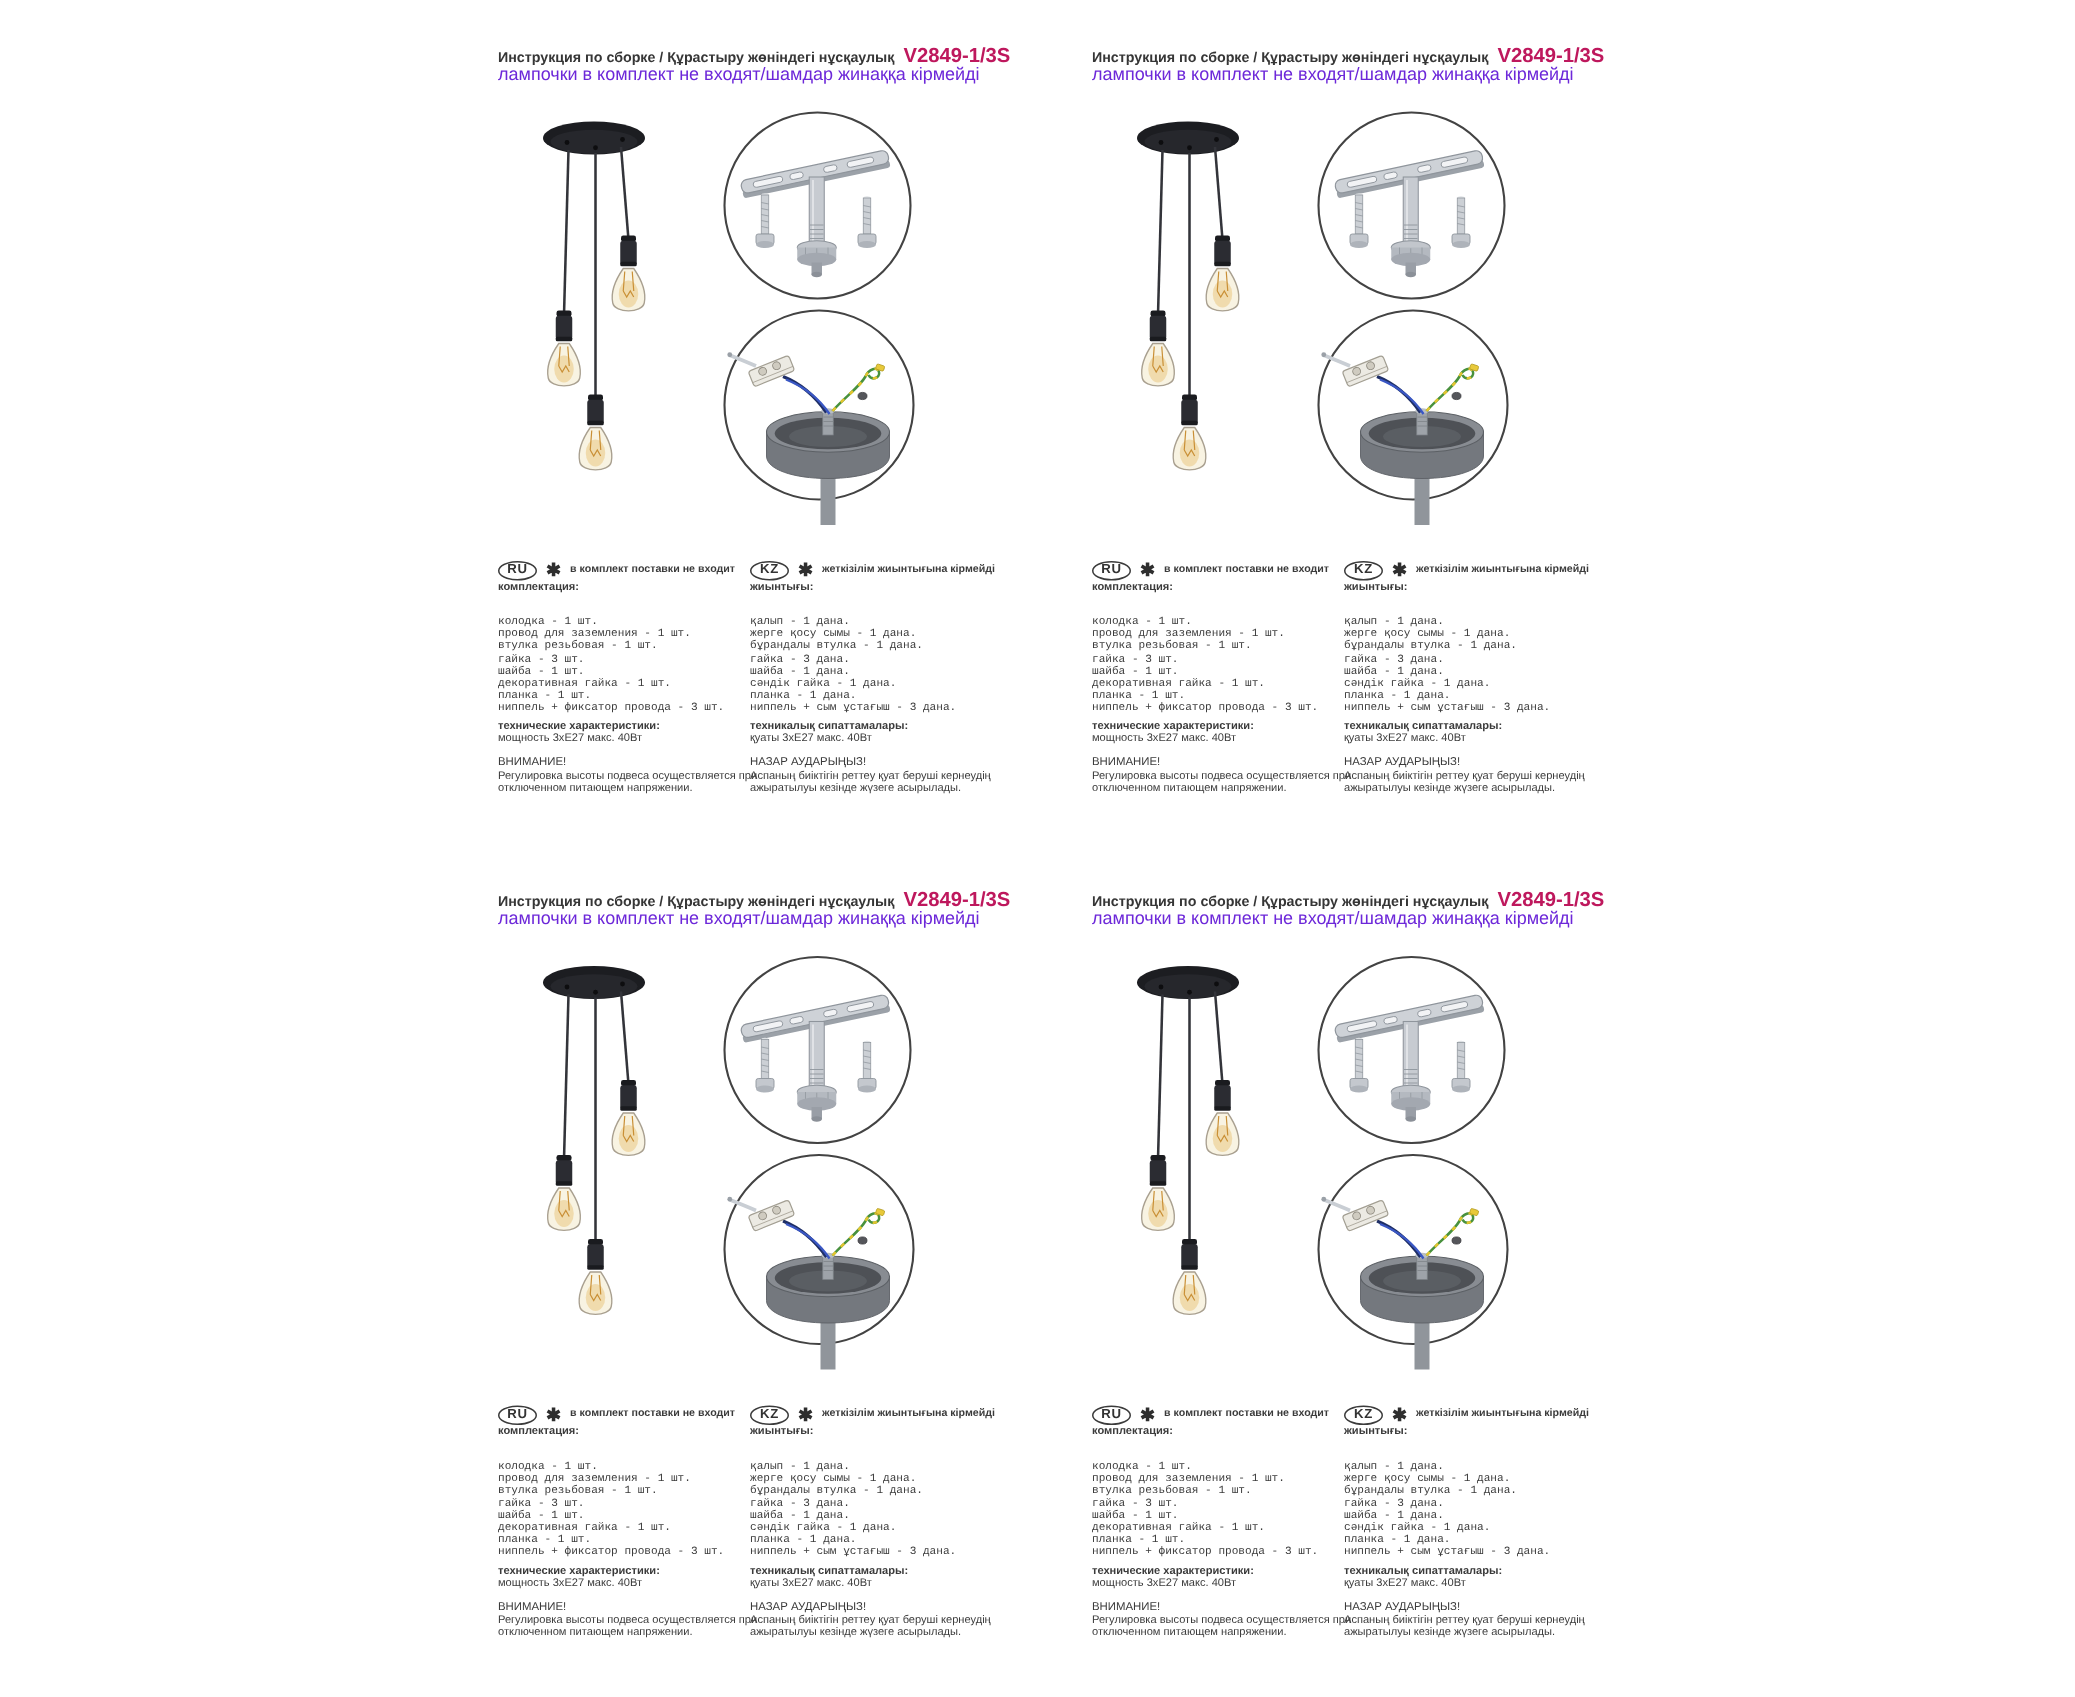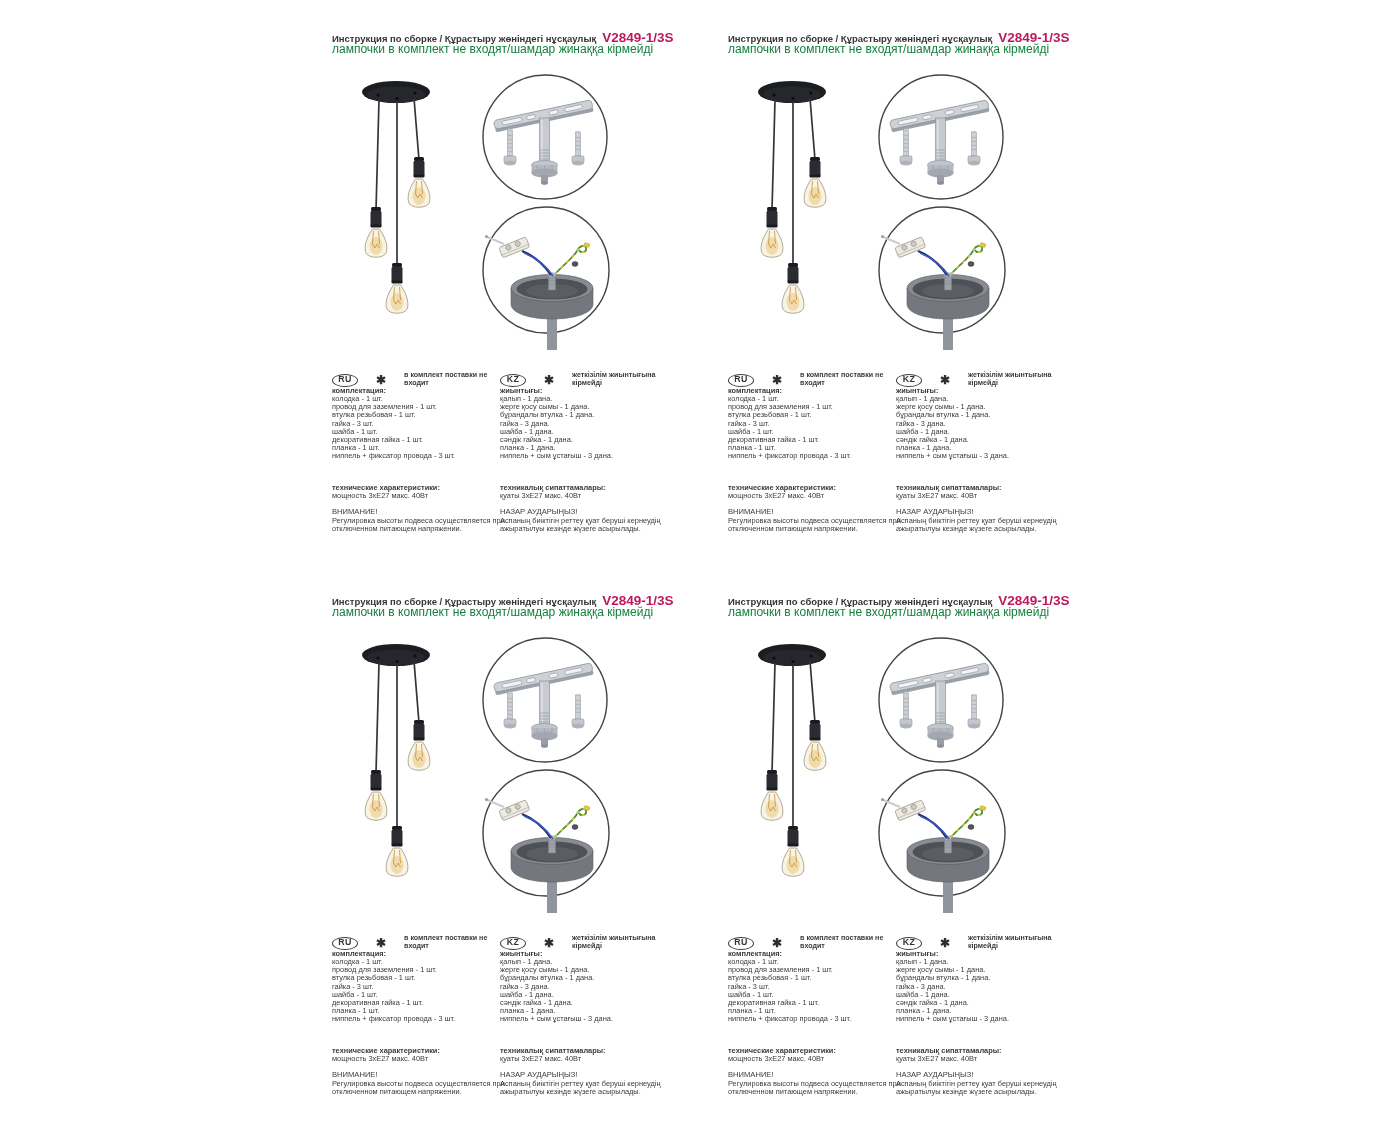--- a/index.html
+++ b/index.html
@@ -6,39 +6,39 @@
   body{
     width:1383px;height:1131px;background:#ffffff;position:relative;
     font-family:"Liberation Sans", sans-serif;color:#3b3b3b;
     -webkit-font-smoothing:antialiased;
   }
   .sheet{position:absolute;inset:0;}
   .quad{position:absolute;width:400px;height:563px;}
   .title-row{position:absolute;left:2px;top:0;white-space:nowrap;}
   .title-prefix{font-weight:bold;font-size:9.5px;color:#363636;}
   .model{font-weight:bold;font-size:13.5px;color:#be185d;margin-left:6px;}
-  .subtitle{position:absolute;left:2px;top:14px;font-size:12px;color:#15803d;}
+  .subtitle{position:absolute;left:2px;top:14px;font-size:12px;color:#6d28d9;}
   .lamp-svg{position:absolute;left:18px;top:50px;}
   .circle-top-svg{position:absolute;left:150px;top:44px;}
   .circle-bottom-svg{position:absolute;left:146px;top:174px;}
   .col{position:absolute;top:345px;width:178px;font-size:7.4px;line-height:1.1;color:#3b3b3b;}
   .col-ru{left:2px;}
   .col-kz{left:170px;}
-  .badge-row{display:flex;align-items:center;gap:18px;height:14px;}
+  .badge-row{display:flex;align-items:center;gap:6px;height:14px;}
   .badge{
     border:1.3px solid #3b3b3b;border-radius:50%;
     min-width:26px;height:13px;padding:0 2px;box-sizing:border-box;
     display:flex;align-items:center;justify-content:center;
     font-weight:bold;font-size:8.8px;letter-spacing:.4px;color:#333;
   }
   .ast{font-size:12px;font-weight:bold;color:#2e2e2e;line-height:1;}
   .note{font-weight:bold;font-size:7.1px;}
   .kit-heading{font-weight:bold;}
-  .kit-list{margin-top:0;}
-  .specs-heading{margin-top:24px;font-weight:bold;}
+  .kit-list{margin-top:16px;font-family:Liberation Mono, monospace;}
+  .specs-heading{margin-top:4px;font-weight:bold;}
   .warning-heading{margin-top:7px;font-weight:normal;font-size:7.6px;}
   .warning-text{margin-top:1px;width:176px;}
 </style>
 </head>
 <body>
 
 <div class="sheet">
   <div class="quad" style="left:330px;top:28px">
   <div class="title-row">
     <span class="title-prefix">Инструкция по сборке / Құрастыру жөніндегі нұсқаулық</span><span class="model">V2849-1/3S</span>

